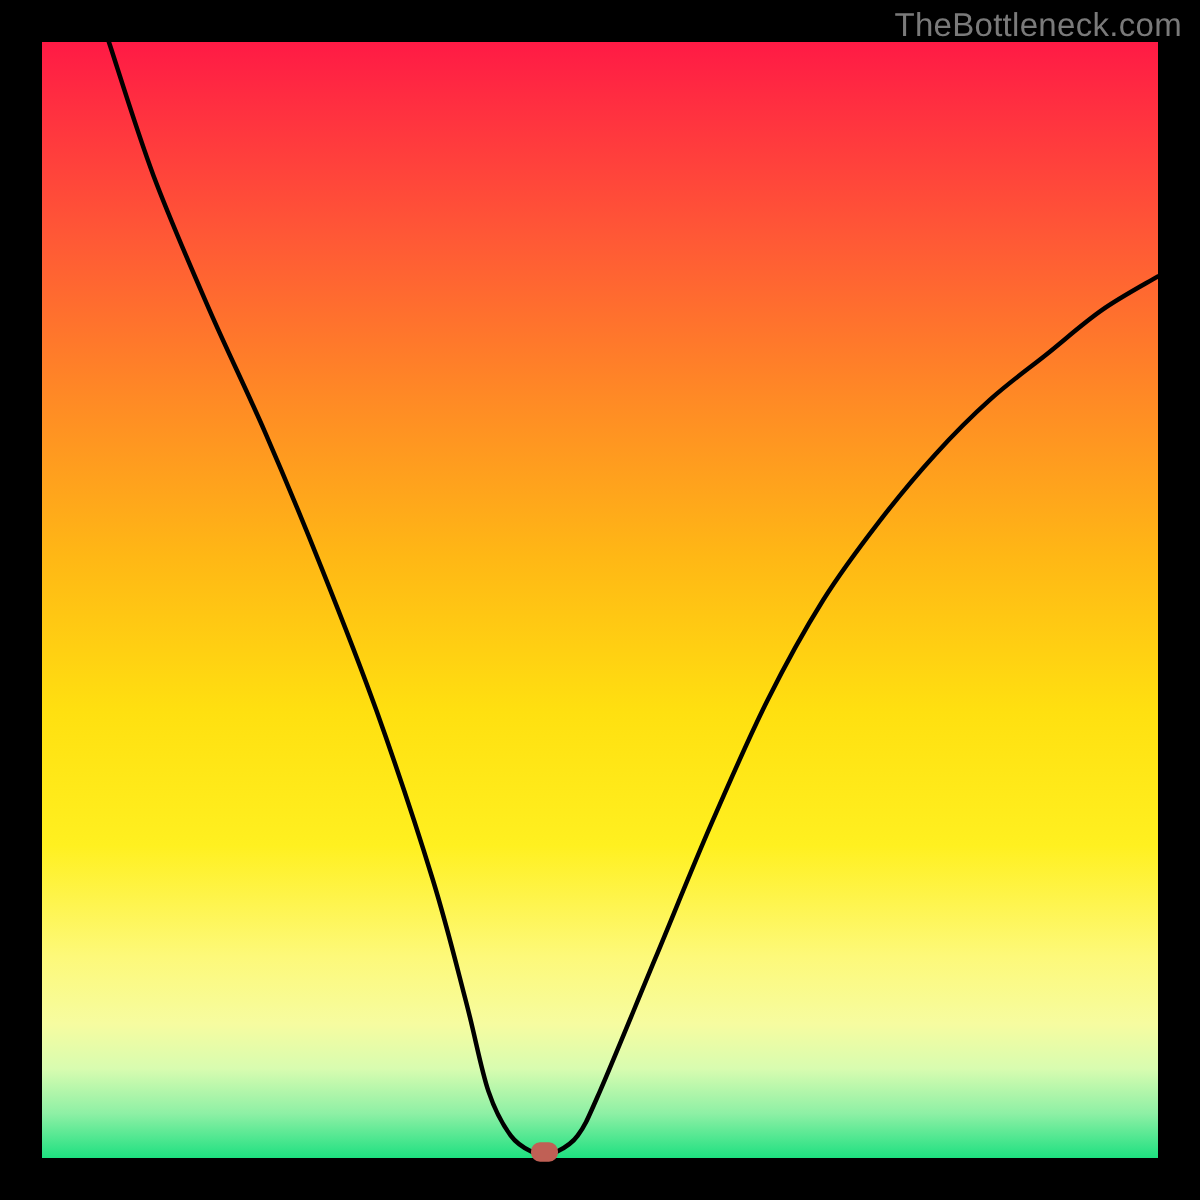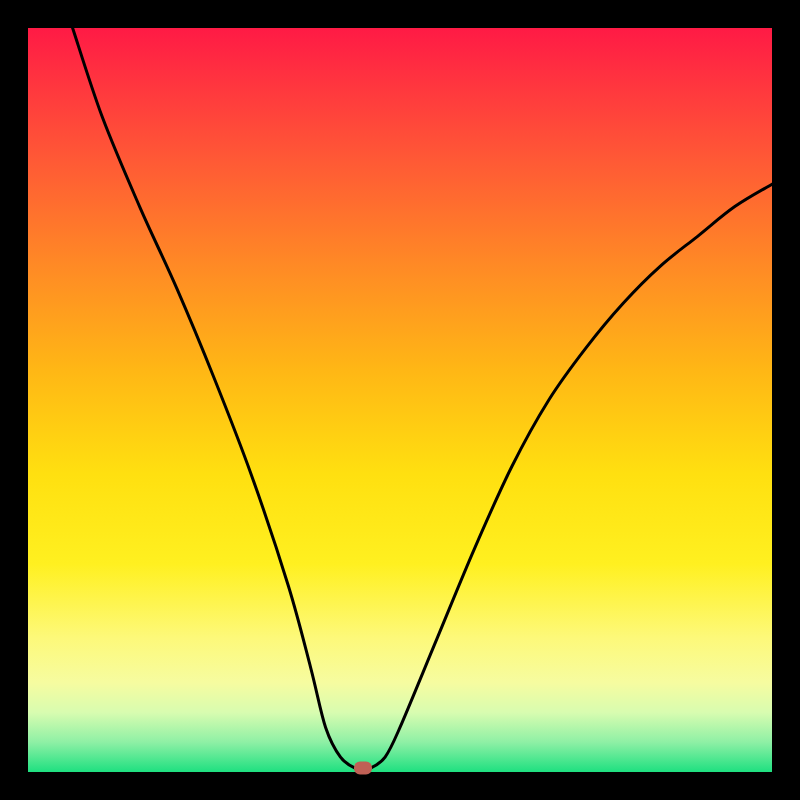--- a/index.html
+++ b/index.html
@@ -64,20 +64,21 @@
     border-radius: 6px;
     background: #c06055;
     transform: translate(-50%, -50%);
   }
 </style>
 </head>
 <body>
 
 <div class="frame">
 
+  <div class="watermark">TheBottleneck.com</div>
 
   <div class="plot">
 
     <svg class="curve" viewBox="0 0 744 744" preserveAspectRatio="none">
       <path id="curve-path" fill="none" stroke="#000" stroke-width="3" stroke-linecap="round" stroke-linejoin="round" d="M 44.6 0.0 C 49.6 14.9, 63.2 59.5, 74.4 89.3 C 85.6 119.0, 99.2 150.0, 111.6 178.6 C 124.0 207.1, 136.4 231.9, 148.8 260.4 C 161.2 288.9, 173.6 318.7, 186.0 349.7 C 198.4 380.7, 210.8 411.7, 223.2 446.4 C 235.6 481.1, 250.5 525.8, 260.4 558.0 C 270.3 590.2, 276.5 616.3, 282.7 639.8 C 288.9 663.4, 292.6 684.5, 297.6 699.4 C 302.6 714.2, 307.5 722.3, 312.5 729.1 C 317.4 735.9, 323.6 738.4, 327.4 740.3 C 331.1 742.1, 332.3 740.3, 334.8 740.3 C 337.3 740.3, 338.5 742.1, 342.2 740.3 C 346.0 738.4, 352.2 735.9, 357.1 729.1 C 362.1 722.3, 363.3 719.2, 372.0 699.4 C 380.7 679.5, 396.8 639.8, 409.2 610.1 C 421.6 580.3, 434.0 549.3, 446.4 520.8 C 458.8 492.3, 471.2 463.8, 483.6 439.0 C 496.0 414.2, 508.4 391.8, 520.8 372.0 C 533.2 352.2, 545.6 336.0, 558.0 319.9 C 570.4 303.8, 582.8 288.9, 595.2 275.3 C 607.6 261.6, 620.0 249.2, 632.4 238.1 C 644.8 226.9, 657.2 218.2, 669.6 208.3 C 682.0 198.4, 694.4 187.2, 706.8 178.6 C 719.2 169.9, 737.8 160.0, 744.0 156.2"></path>
     </svg>
 
     <div id="marker" class="marker" style="left: 334.8px; top: 740.28px;"></div>
   </div>
 </div>

